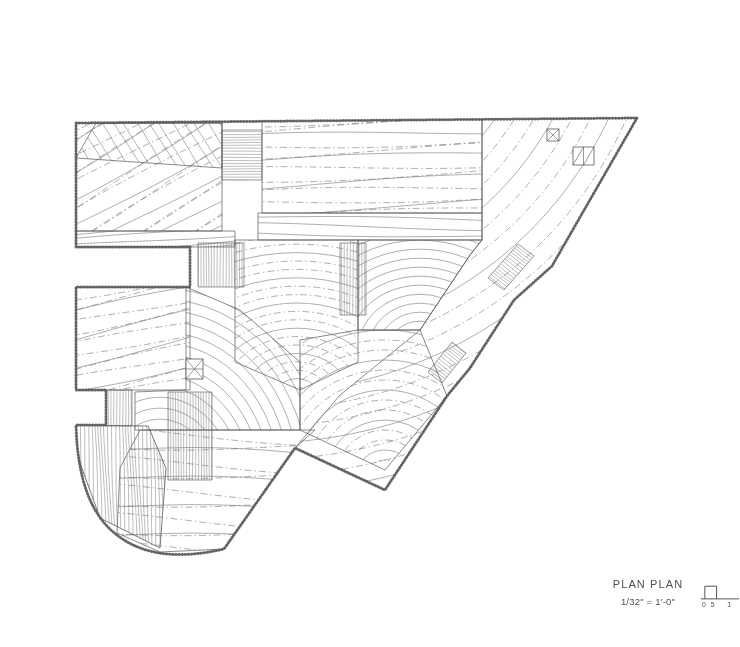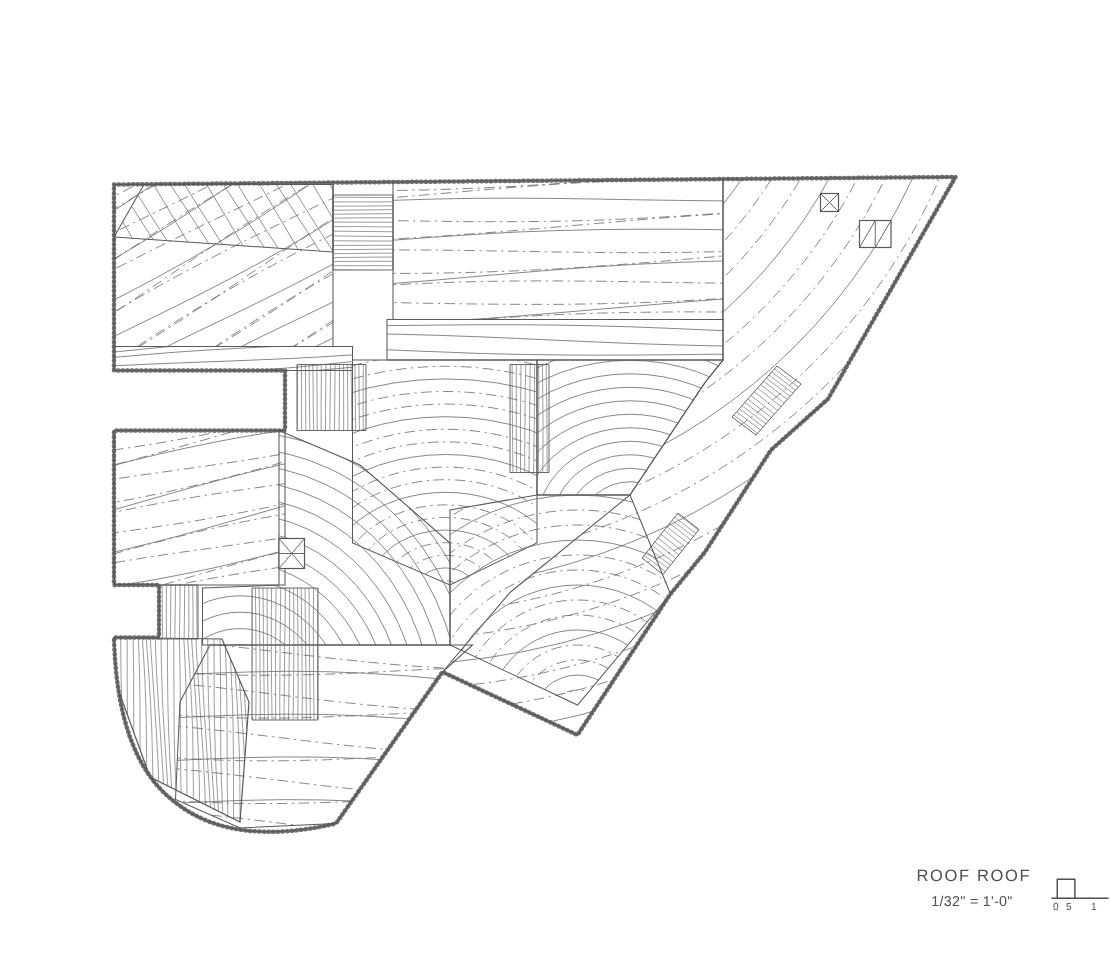--- a/index.html
+++ b/index.html
@@ -783,21 +783,21 @@
           <line x1="186" y1="369" x2="203" y2="369" stroke="#585858" stroke-width="0.6"></line>
           <line x1="186" y1="359" x2="203" y2="379" stroke="#585858" stroke-width="0.6"></line>
           <line x1="186" y1="379" x2="203" y2="359" stroke="#585858" stroke-width="0.6"></line>
         </g>
       </g>
       <path d="M76,123 L637,118 L552,266 L514,300 L470,368 L447,396 L385,490 L295,448 L224,549 Q155,565 117,535 Q78,506 76,425 L106,425 L106,390 L76,390 L76,287 L190,287 L190,247 L76,247 Z" fill="none" stroke="#585858" stroke-width="3" stroke-dasharray="0.5 2.6" stroke-linecap="round" opacity="0.85"></path>
       <path d="M76,123 L637,118 L552,266 L514,300 L470,368 L447,396 L385,490 L295,448 L224,549 Q155,565 117,535 Q78,506 76,425 L106,425 L106,390 L76,390 L76,287 L190,287 L190,247 L76,247 Z" fill="none" stroke="#585858" stroke-width="0.8"></path>
     </svg>
 
   <div class="legend">
-    <div class="lg-title">ROOF ROOF</div>
+    <div class="lg-title">PLAN PLAN</div>
     <div class="lg-scale">1/32" = 1'-0"</div>
   </div>
 
   <svg class="scalebar" viewBox="0 0 42 28" xmlns="http://www.w3.org/2000/svg">
     <path fill="none" stroke="#4f4f4f" stroke-width="1" d="M2,19 H41 M6,19 V6 H18 V19"></path>
     <text x="3" y="27">0</text>
     <text x="12" y="27">5</text>
     <text x="29" y="27">1</text>
   </svg>
 

